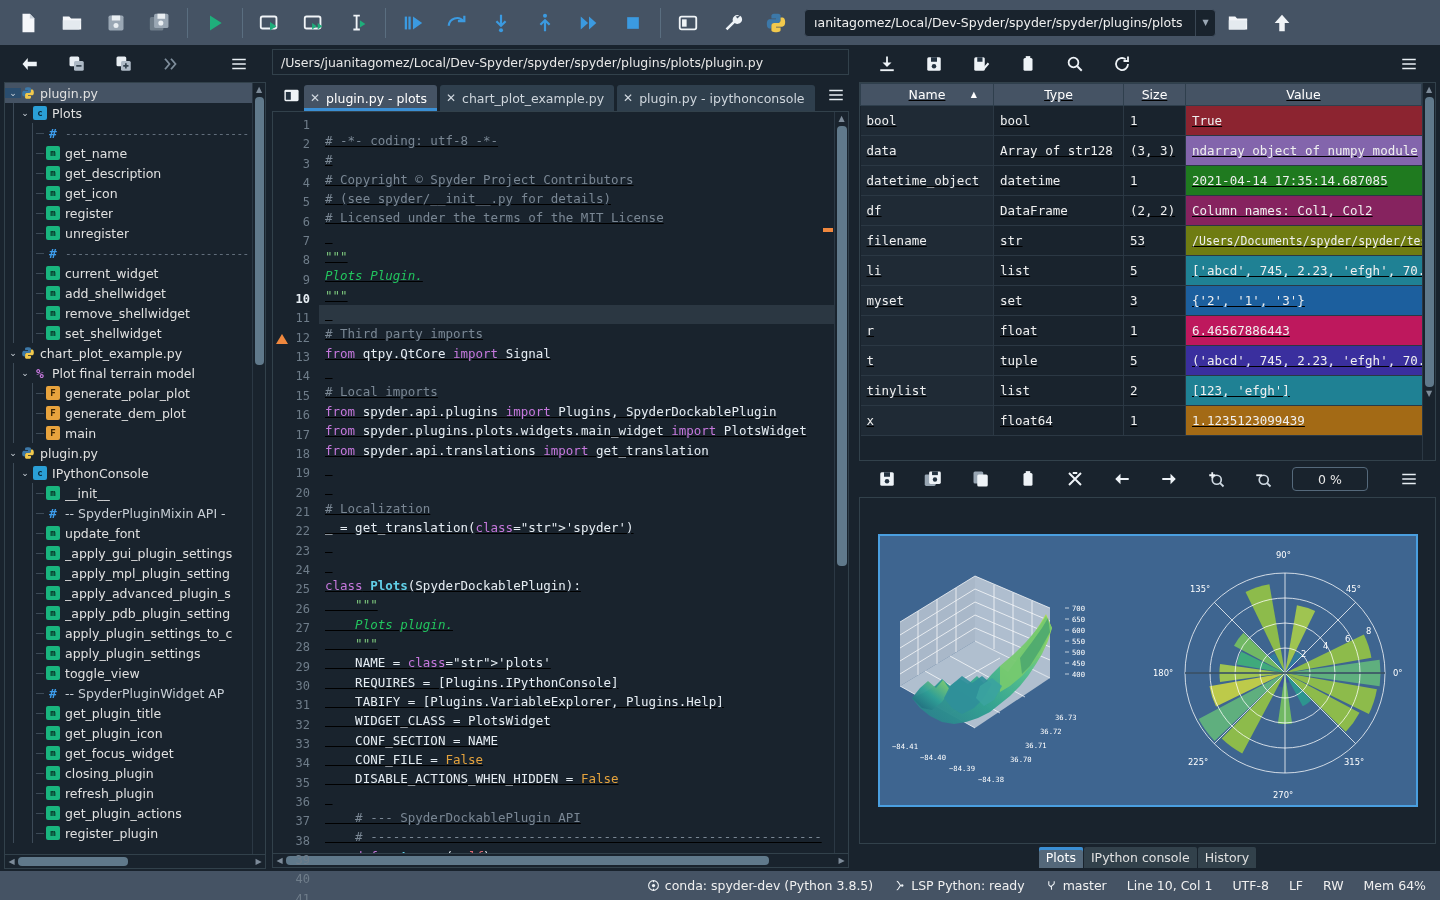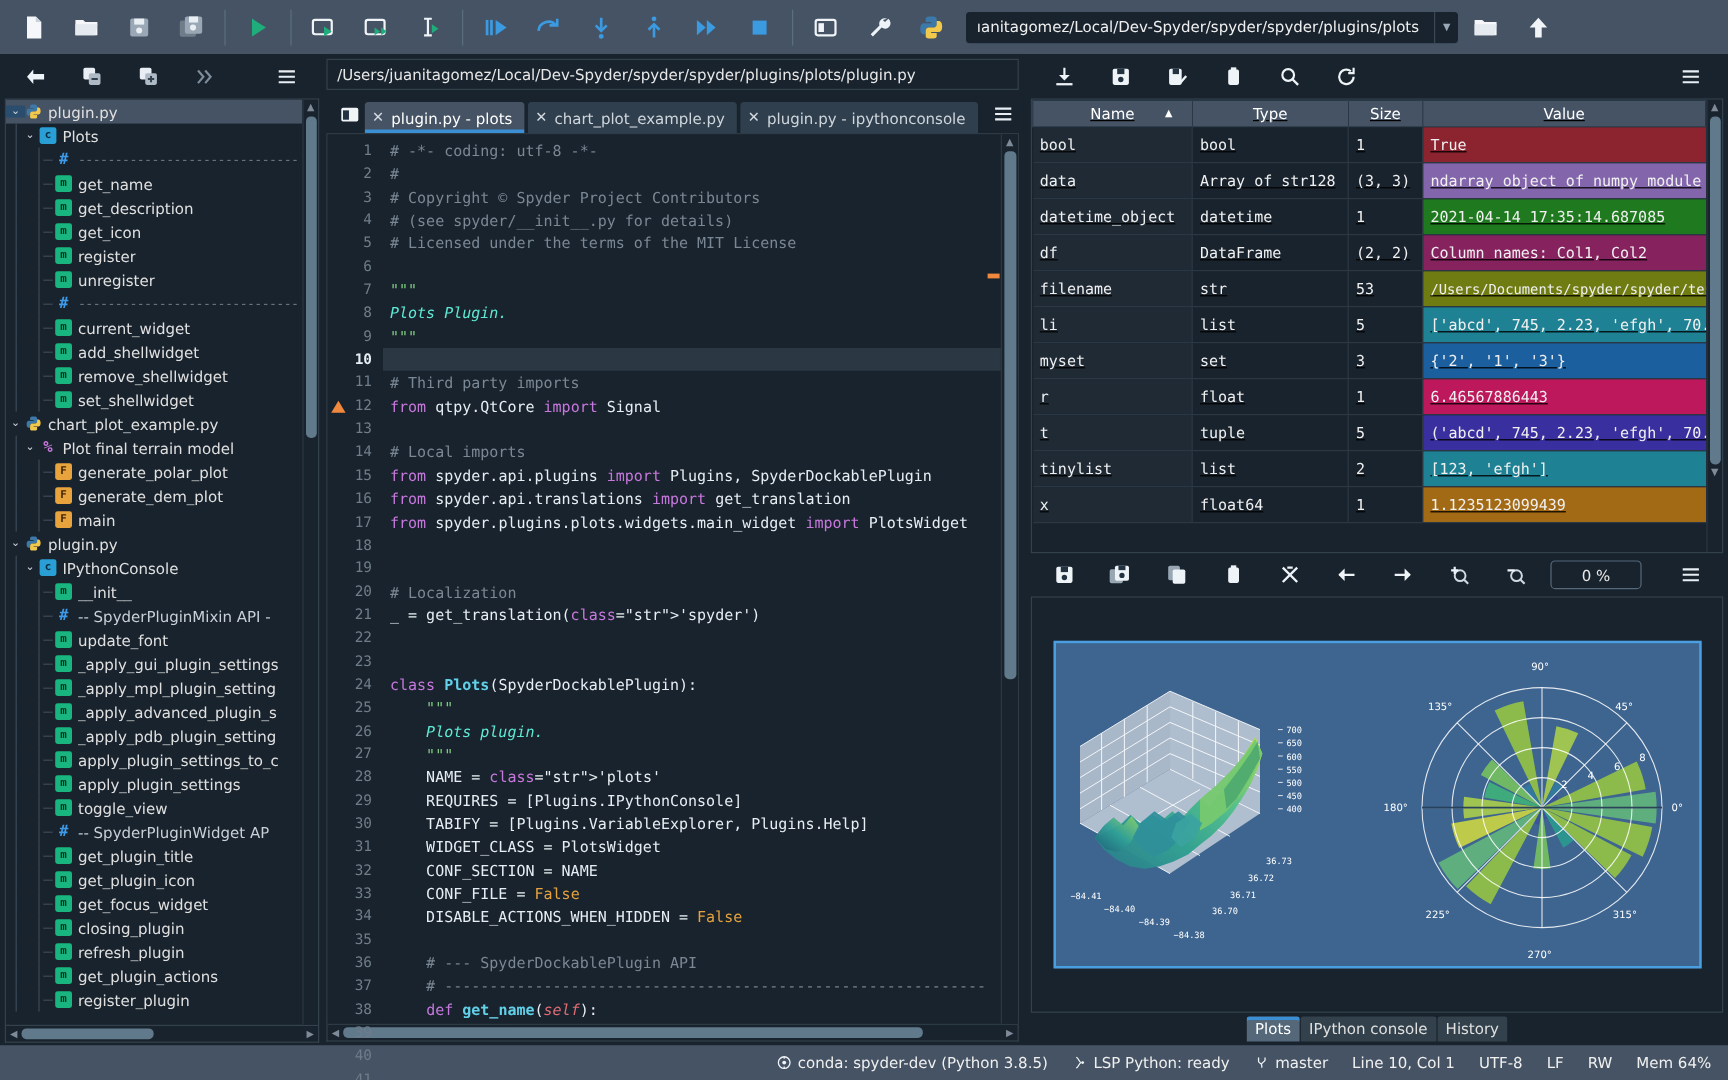--- a/index.html
+++ b/index.html
@@ -162,31 +162,32 @@
     font-family:"DejaVu Sans Mono", monospace; font-size:12px;
   }
   .gln.cur { color:#e6edf3; font-weight:bold; }
   .warn-tri {
     position:absolute; left:3px; width:0;height:0;
     border-left:6px solid transparent; border-right:6px solid transparent;
     border-bottom:10px solid #f0883e;
   }
   #code-area {
     flex:1; min-width:0; position:relative; overflow:hidden;
-    padding-top:4px;
+    padding-top:19px;
     background:#19232d;
+    text-decoration:underline;
   }
   .cline {
     height:19.35px; line-height:19.35px; white-space:pre;
     font-family:"DejaVu Sans Mono", monospace; font-size:12.5px;
     color:#e6edf3; padding-left:6px;
   }
   .cline.hl { background:#2b3742; }
   .cmt  { color:#7a8794; }
-  .str  { color:#5eead4; font-style:italic; }
+  .str  { color:#22c55e; font-style:italic; }
   .kw   { color:#c678dd; }
   .kw2  { color:#e06c75; font-style:italic; }
   .def  { color:#61d0e8; font-weight:bold; }
   .cls  { color:#61d0e8; font-weight:bold; }
   .num  { color:#e5a33d; }
   .docq { color:#7ec97e; }
   #edit-vscroll {
     position:absolute; right:0; top:0; bottom:0; width:14px;
     background:#19232d; border-left:1px solid #2b3844;
     display:flex; flex-direction:column; align-items:center;
@@ -808,22 +809,22 @@
           <div class="cline">&nbsp;</div>
           <div class="cline"><span class="docq">"""</span></div>
           <div class="cline"><span class="str">Plots Plugin.</span></div>
           <div class="cline"><span class="docq">"""</span></div>
           <div class="cline hl">&nbsp;</div>
           <div class="cline"><span class="cmt"># Third party imports</span></div>
           <div class="cline"><span class="kw">from</span> qtpy.QtCore <span class="kw">import</span> Signal</div>
           <div class="cline">&nbsp;</div>
           <div class="cline"><span class="cmt"># Local imports</span></div>
           <div class="cline"><span class="kw">from</span> spyder.api.plugins <span class="kw">import</span> Plugins, SpyderDockablePlugin</div>
+          <div class="cline"><span class="kw">from</span> spyder.plugins.plots.widgets.main_widget <span class="kw">import</span> PlotsWidget</div>
           <div class="cline"><span class="kw">from</span> spyder.api.translations <span class="kw">import</span> get_translation</div>
-          <div class="cline"><span class="kw">from</span> spyder.plugins.plots.widgets.main_widget <span class="kw">import</span> PlotsWidget</div>
           <div class="cline">&nbsp;</div>
           <div class="cline">&nbsp;</div>
           <div class="cline"><span class="cmt"># Localization</span></div>
           <div class="cline">_ = get_translation(<span <span="" class="kw">class</span>="str"&gt;'spyder')</div>
           <div class="cline">&nbsp;</div>
           <div class="cline">&nbsp;</div>
           <div class="cline"><span class="kw">class</span> <span class="cls">Plots</span>(SpyderDockablePlugin):</div>
           <div class="cline"><span class="docq">    """</span></div>
           <div class="cline"><span class="str">    Plots plugin.</span></div>
           <div class="cline"><span class="docq">    """</span></div>

